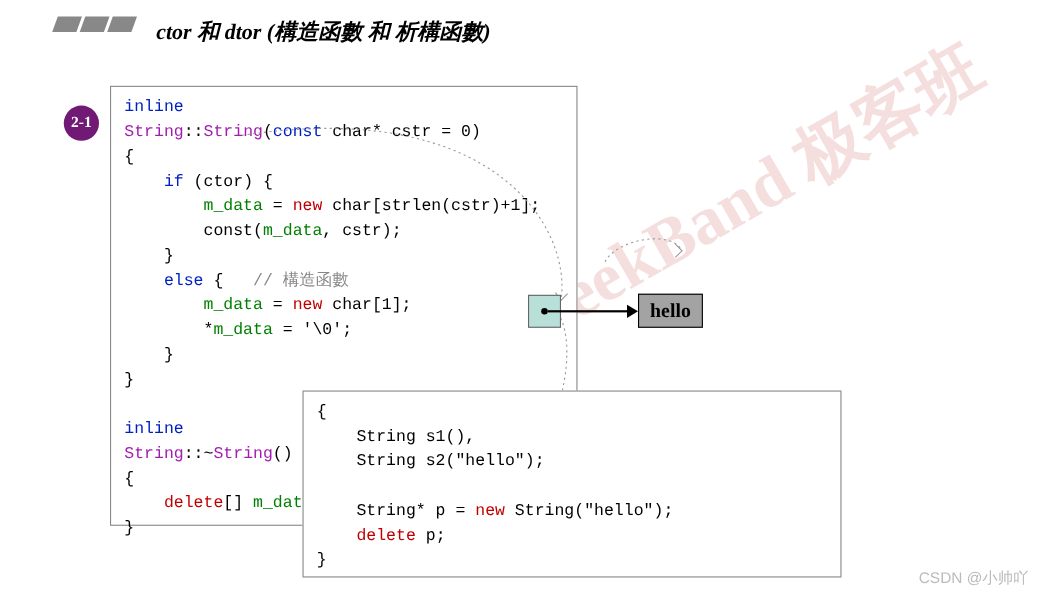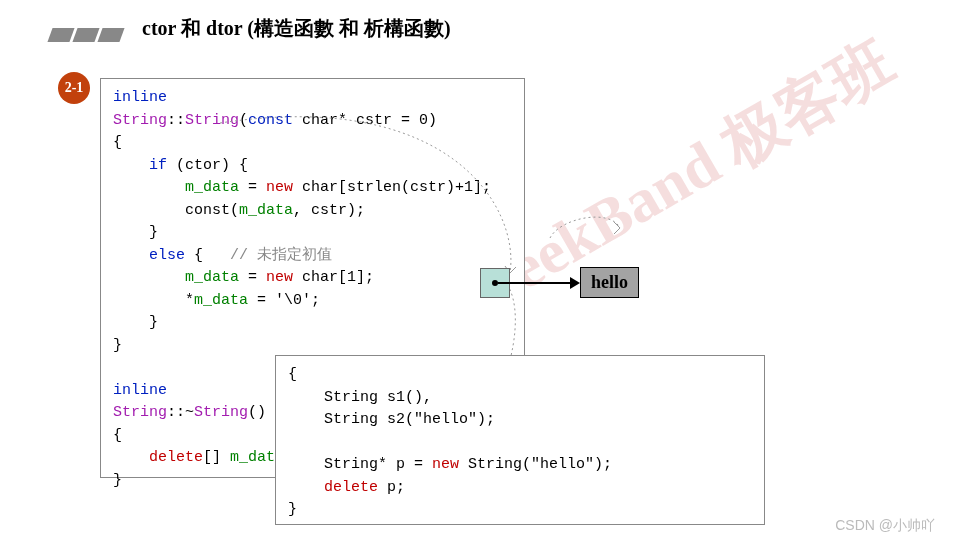--- a/index.html
+++ b/index.html
@@ -6,46 +6,47 @@
   body {
     width: 957px;
     height: 545px;
     background: #fff;
     font-family: "Times New Roman", serif;
     position: relative;
     overflow: hidden;
   }
   .header {
     display: flex;
-    align-items: flex-end;
+    align-items: flex-start;
     padding: 15px 0 0 50px;
+    font-style: italic;
   }
   .stripes {
     display: flex;
     gap: 3px;
     margin-right: 20px;
   }
   .stripe {
     width: 22px;
     height: 14px;
     background: #888;
     transform: skewX(-20deg);
   }
   .title {
     font-size: 20px;
     font-weight: bold;
   }
   .badge {
     position: absolute;
     left: 58px;
-    top: 72px;
+    top: 96px;
     width: 32px;
     height: 32px;
     border-radius: 50%;
-    background: #c2410c;
+    background: #701a75;
     color: #fff;
     font-size: 14px;
     font-weight: bold;
     display: flex;
     align-items: center;
     justify-content: center;
   }
   .codebox {
     position: absolute;
     border: 1px solid #888;
@@ -152,21 +153,21 @@
 
 <div class="watermark">GeekBand 极客班</div>
 
 <div class="codebox box-main"><span class="kw-blue">inline</span>
 <span class="kw-teal">String</span><span>::</span><span class="kw-teal">String</span><span>(</span><span class="kw-blue">const</span><span> char* cstr = 0)</span>
 <span>{</span>
 <span class="kw-blue">    if</span><span> (ctor) {</span>
 <span>        </span><span class="kw-grn">m_data</span><span> = </span><span class="kw-red">new</span><span> char[strlen(cstr)+1];</span>
 <span>        const(</span><span class="kw-grn">m_data</span><span>, cstr);</span>
 <span>    }</span>
-<span class="kw-blue">    else</span><span> {   </span><span class="cmt">// 未指定初值</span>
+<span class="kw-blue">    else</span><span> {   </span><span class="cmt">// 構造函數</span>
 <span>        </span><span class="kw-grn">m_data</span><span> = </span><span class="kw-red">new</span><span> char[1];</span>
 <span>        *</span><span class="kw-grn">m_data</span><span> = '\0';</span>
 <span>    }</span>
 <span>}</span>
 <span></span>
 <span class="kw-blue">inline</span>
 <span class="kw-teal">String</span><span>::~</span><span class="kw-teal">String</span><span>()</span>
 <span>{</span>
 <span>    </span><span class="kw-red">delete</span><span>[] </span><span class="kw-grn">m_data</span><span>;</span>
 <span>}</span></div>

